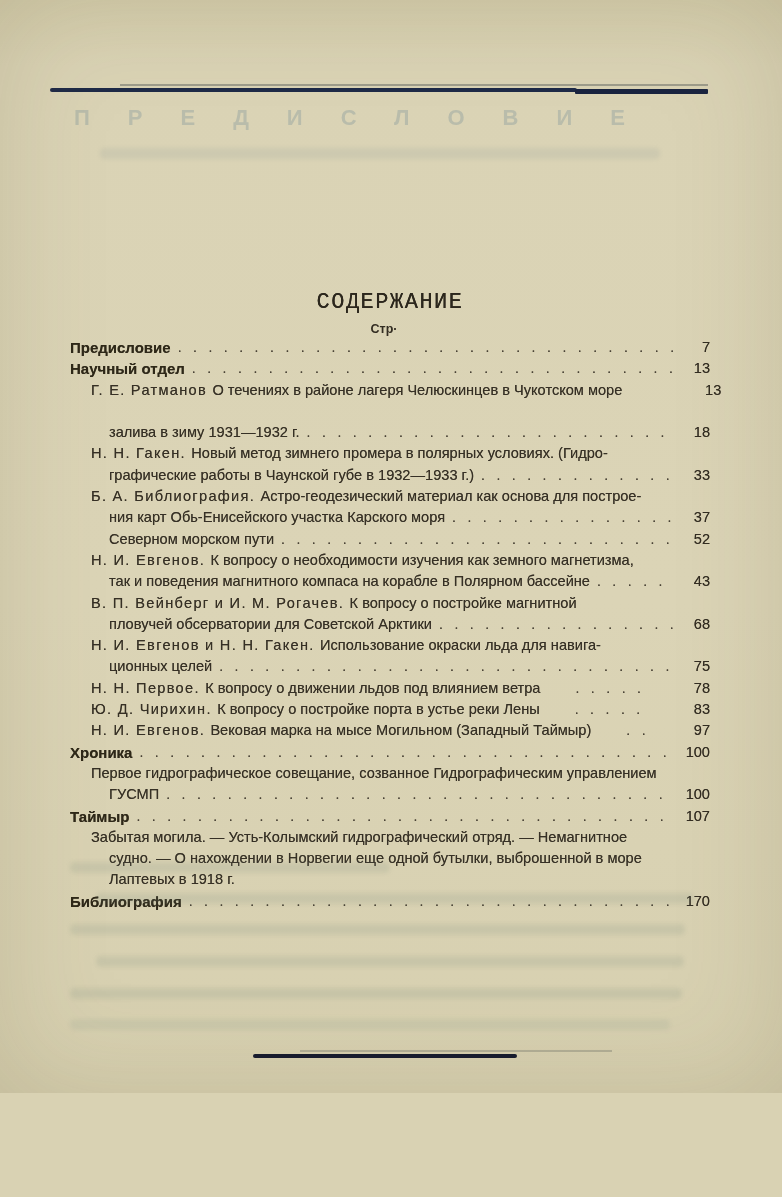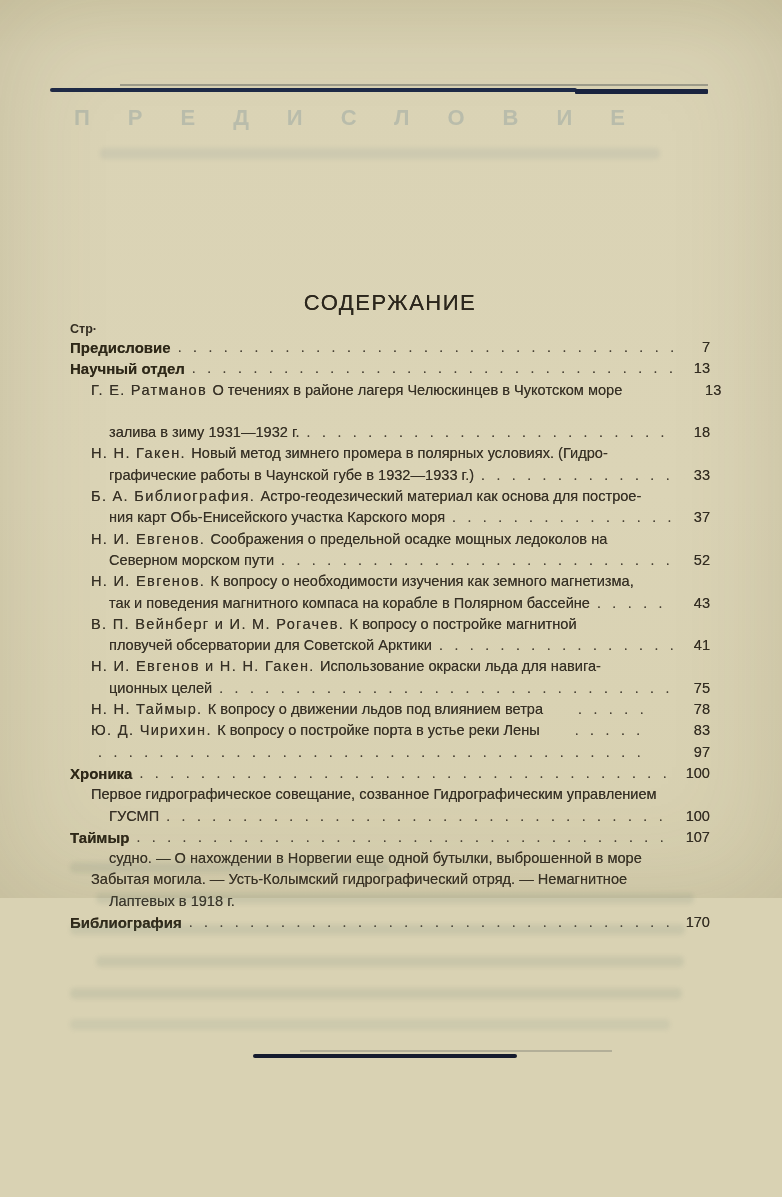--- a/index.html
+++ b/index.html
@@ -2,21 +2,21 @@
 <html><head>
 <meta charset="utf-8">
 <style>
   html,body{margin:0;padding:0;}
   body{
     width:782px;height:1197px;position:relative;overflow:hidden;
     font-family:"Liberation Sans", sans-serif;
     background:#d9d2b3;
   }
   .page{
-    position:absolute;inset:0;width:782px;height:898px;
+    position:absolute;inset:0;width:782px;height:1093px;
     background:linear-gradient(180deg,#d5cead 0%,#dad3b5 6%,#dbd4b6 55%,#d7d0b0 100%);
   }
   .page::after{
     content:"";position:absolute;inset:0;pointer-events:none;
     box-shadow:inset 0 0 110px rgba(95,85,45,0.17);
   }
 
   
   .rule-top-gray{position:absolute;left:120px;top:84px;width:588px;height:2px;background:rgba(110,112,104,0.55);}
   .rule-top-left{position:absolute;left:50px;top:88px;width:527px;height:4px;background:#1e2a47;border-radius:2px;}
@@ -35,25 +35,25 @@
   .bb1{left:70px;top:862px;width:320px;}
   .bb2{left:96px;top:893px;width:598px;}
   .bb3{left:70px;top:924px;width:615px;}
   .bb4{left:96px;top:956px;width:588px;}
   .bb5{left:70px;top:988px;width:612px;}
   .bb6{left:70px;top:1019px;width:600px;background:rgba(112,134,124,0.11);}
 
   
   .toc-title{
     position:absolute;left:70px;top:290px;width:640px;text-align:center;
-    font-family:Liberation Sans, sans-serif;font-size:22px;letter-spacing:1.5px;
+    font-family:Liberation Mono, monospace;font-size:22px;letter-spacing:1.5px;
     color:#2c271d;text-shadow:0 0 0.5px #2c271d;
   }
   .col-label{
-    position:absolute;left:70px;top:322px;width:628px;text-align:left;
+    position:absolute;left:70px;top:322px;width:628px;text-align:center;
     font-size:12.5px;font-weight:bold;color:#332d22;
   }
   .toc-list{position:absolute;left:70px;top:337px;width:640px;}
   .toc-row{
     display:flex;align-items:stretch;height:21.3px;
     font-size:14.6px;line-height:21.3px;color:#363025;
     text-shadow:0 0 0.4px rgba(54,48,37,0.7);
   }
   .toc-row .t{white-space:nowrap;}
   .toc-row.header .t{font-weight:bold;font-size:15px;color:#2e2818;}
@@ -120,25 +120,20 @@
       <div class="toc-row indent-1">
         <span class="t"><span class="author">Б. А. Библиография. </span>Астро-геодезический материал как основа для построе-</span>
         <span class="dots"></span>
         <span class="pg"></span>
       </div>
       <div class="toc-row indent-2">
         <span class="t">ния карт Обь-Енисейского участка Карского моря</span>
         <span class="dots">................................................................................</span>
         <span class="pg">37</span>
       </div>
-      <div class="toc-row indent-1">
-        <span class="t"><span class="author">Н. И. Евгенов. </span>Соображения о предельной осадке мощных ледоколов на</span>
-        <span class="dots"></span>
-        <span class="pg"></span>
-      </div>
       <div class="toc-row indent-2">
         <span class="t">Северном морском пути</span>
         <span class="dots">................................................................................</span>
         <span class="pg">52</span>
       </div>
       <div class="toc-row indent-1">
         <span class="t"><span class="author">Н. И. Евгенов. </span>К вопросу о необходимости изучения как земного магнетизма,</span>
         <span class="dots"></span>
         <span class="pg"></span>
       </div>
@@ -148,43 +143,44 @@
         <span class="pg">43</span>
       </div>
       <div class="toc-row indent-1">
         <span class="t"><span class="author">В. П. Вейнберг и И. М. Рогачев. </span>К вопросу о постройке магнитной</span>
         <span class="dots"></span>
         <span class="pg"></span>
       </div>
       <div class="toc-row indent-2">
         <span class="t">пловучей обсерватории для Советской Арктики</span>
         <span class="dots">................................................................................</span>
-        <span class="pg">41</span>
+        <span class="pg">68</span>
       </div>
       <div class="toc-row indent-1">
         <span class="t"><span class="author">Н. И. Евгенов и Н. Н. Гакен. </span>Использование окраски льда для навига-</span>
         <span class="dots"></span>
         <span class="pg"></span>
       </div>
       <div class="toc-row indent-2">
         <span class="t">ционных целей</span>
         <span class="dots">................................................................................</span>
         <span class="pg">75</span>
       </div>
       <div class="toc-row indent-1">
-        <span class="t"><span class="author">Н. Н. Таймыр. </span>К вопросу о движении льдов под влиянием ветра</span>
+        <span class="t"><span class="author">Н. Н. Первое. </span>К вопросу о движении льдов под влиянием ветра</span>
         <span class="dots">................................................................................</span>
         <span class="pg">78</span>
       </div>
       <div class="toc-row indent-1">
         <span class="t"><span class="author">Ю. Д. Чирихин. </span>К вопросу о постройке порта в устье реки Лены</span>
         <span class="dots">................................................................................</span>
         <span class="pg">83</span>
       </div>
       <div class="toc-row indent-1">
+        <span class="t"><span class="author">Н. И. Евгенов. </span>Вековая марка на мысе Могильном (Западный Таймыр)</span>
         <span class="dots">................................................................................</span>
         <span class="pg">97</span>
       </div>
       <div class="toc-row indent-0 header">
         <span class="t">Хроника</span>
         <span class="dots">................................................................................</span>
         <span class="pg">100</span>
       </div>
       <div class="toc-row indent-1">
         <span class="t">Первое гидрографическое совещание, созванное Гидрографическим управлением</span>
@@ -194,27 +190,27 @@
       <div class="toc-row indent-2">
         <span class="t">ГУСМП</span>
         <span class="dots">................................................................................</span>
         <span class="pg">100</span>
       </div>
       <div class="toc-row indent-0 header">
         <span class="t">Таймыр</span>
         <span class="dots">................................................................................</span>
         <span class="pg">107</span>
       </div>
+      <div class="toc-row indent-1">
+        <span class="t">Забытая могила. — Усть-Колымский гидрографический отряд. — Немагнитное</span>
+        <span class="dots"></span>
+        <span class="pg"></span>
+      </div>
       <div class="toc-row indent-2">
         <span class="t">судно. — О нахождении в Норвегии еще одной бутылки, выброшенной в море</span>
-        <span class="dots"></span>
-        <span class="pg"></span>
-      </div>
-      <div class="toc-row indent-1">
-        <span class="t">Забытая могила. — Усть-Колымский гидрографический отряд. — Немагнитное</span>
         <span class="dots"></span>
         <span class="pg"></span>
       </div>
       <div class="toc-row indent-2">
         <span class="t">Лаптевых в 1918 г.</span>
         <span class="dots"></span>
         <span class="pg"></span>
       </div>
       <div class="toc-row indent-0 header">
         <span class="t">Библиография</span>

